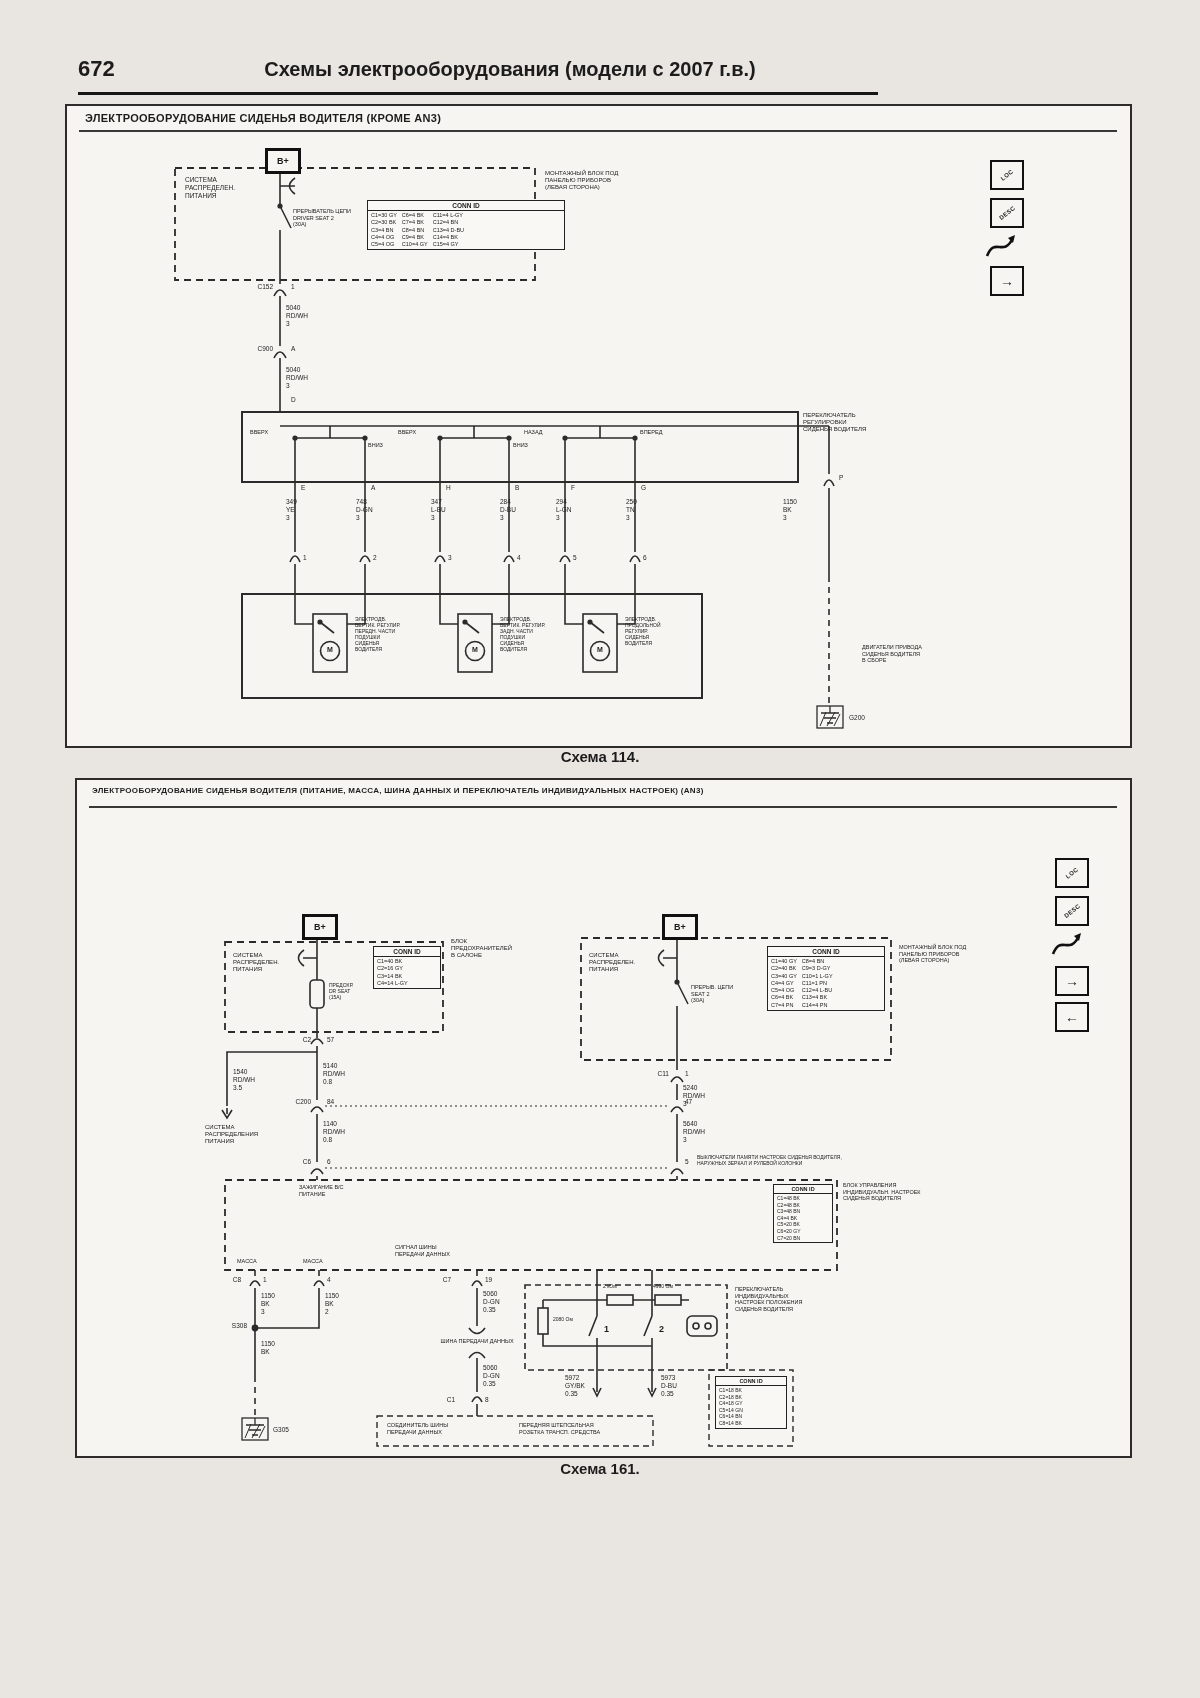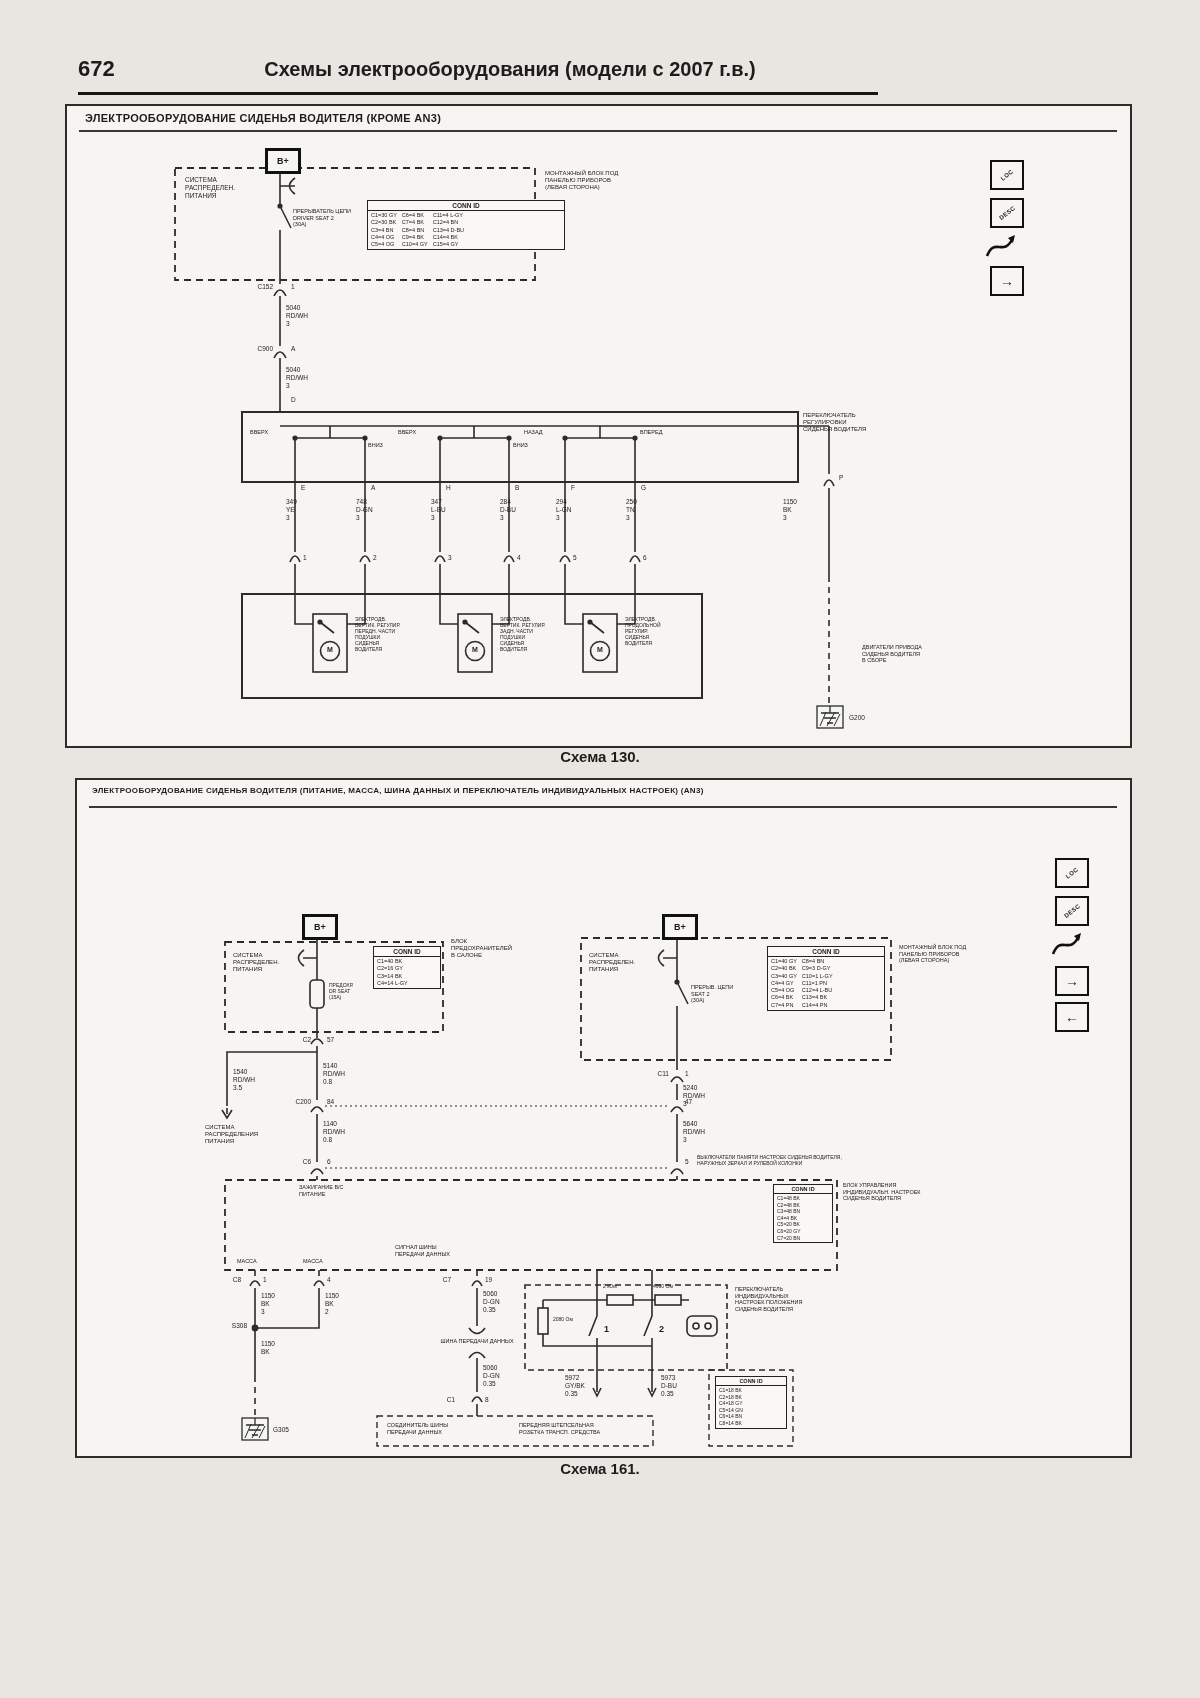--- a/index.html
+++ b/index.html
@@ -235,21 +235,21 @@
       <span class="rot">DESC</span>
     </div>
   <svg class="abs" style="left:916px;top:124px" width="40" height="32" viewBox="0 0 40 32">
     <path d="M4,26 C12,6 20,28 30,8" stroke="#111" stroke-width="2.6" fill="none"></path>
     <path d="M25,8 L32,5 L30,13 Z" fill="#111"></path>
   </svg>
   <div class="nav arr" style="left:923px;top:160px">
       <span>→</span>
     </div>
 </div>
-<div class="cap" style="top:748px">Схема 130.</div>
+<div class="cap" style="top:748px">Схема 114.</div>
 
 <div class="frame" style="left:75px;top:778px;width:1053px;height:676px">
   <div class="ftitle" style="left:15px;top:6px;font-size:8px">ЭЛЕКТРООБОРУДОВАНИЕ СИДЕНЬЯ ВОДИТЕЛЯ (ПИТАНИЕ, МАССА, ШИНА ДАННЫХ И ПЕРЕКЛЮЧАТЕЛЬ ИНДИВИДУАЛЬНЫХ НАСТРОЕК) (AN3)</div>
   <div class="frule" style="left:12px;top:26px;width:1028px"></div>
 
   <svg class="wires" width="1053" height="674" viewBox="0 0 1053 674">
     <g stroke="#2b2b2b" fill="none" stroke-width="1.6">
 
       <rect x="148" y="162" width="218" height="90" stroke-dasharray="7 5" stroke-width="1.8"></rect>
       <rect x="504" y="158" width="310" height="122" stroke-dasharray="7 5" stroke-width="1.8"></rect>

